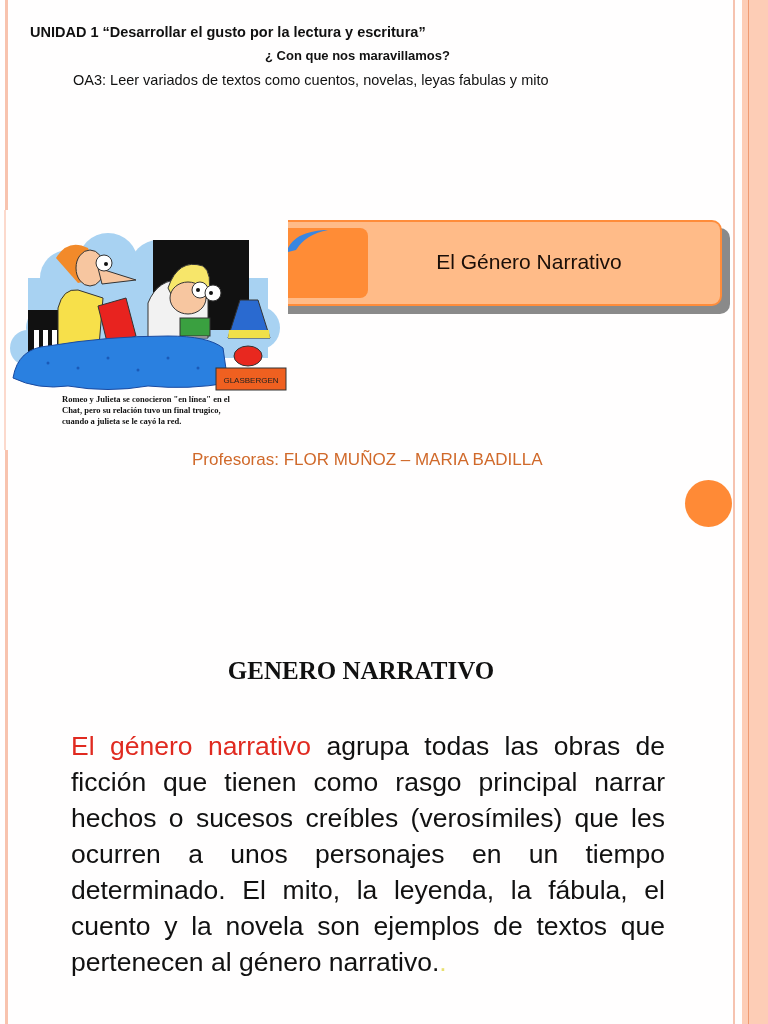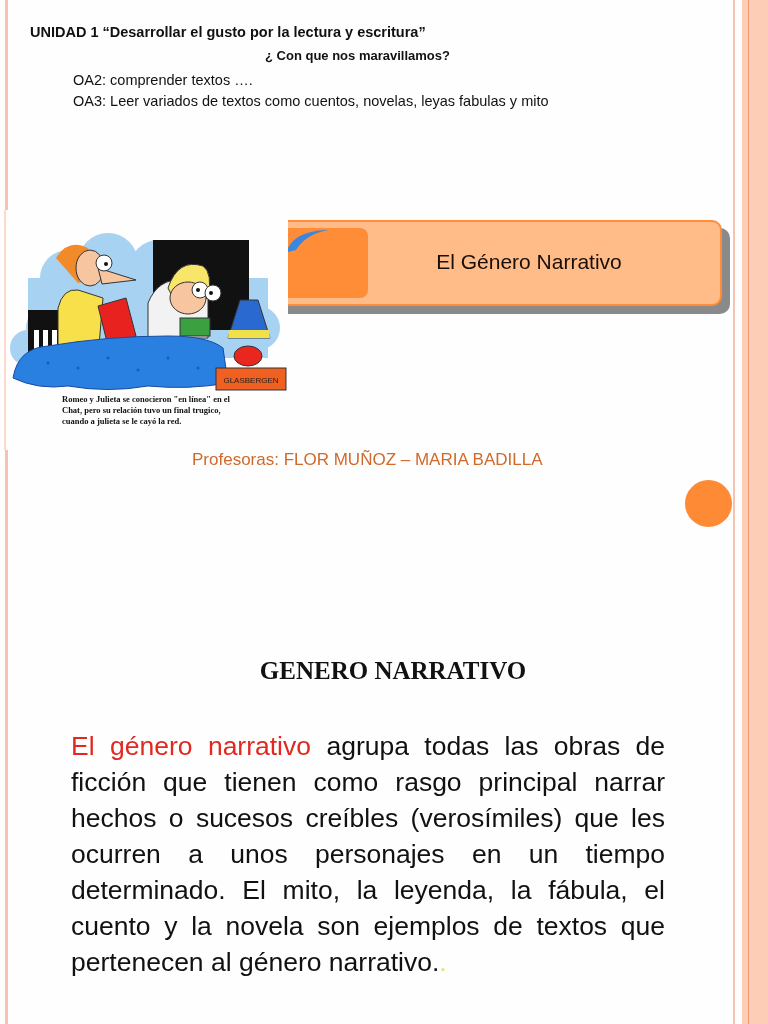--- a/index.html
+++ b/index.html
@@ -28,39 +28,38 @@
     .banner-shadow { position: absolute; left: 288px; top: 228px; width: 442px; height: 86px; background: #8a8a8a; border-radius: 0 10px 10px 0; }
     .banner { position: absolute; left: 288px; top: 220px; width: 434px; height: 86px; background: #ffbb88; border: 2px solid #ff8c3a; border-left: none; border-radius: 0 10px 10px 0; }
     .banner-block { position: absolute; left: 288px; top: 228px; width: 80px; height: 70px; background: #ff8c36; border-radius: 0 8px 8px 0; overflow: hidden; }
     .banner-swoosh { position: absolute; left: 0; top: 0; width: 40px; height: 24px; }
     .banner-title { position: absolute; left: 368px; top: 250px; width: 322px; text-align: center; font-size: 21px; color: #1a0e08; }
 
     .teachers { position: absolute; left: 192px; top: 450px; font-size: 17px; color: #d0692a; white-space: nowrap; }
     .orange-dot { position: absolute; left: 685px; top: 480px; width: 47px; height: 47px; border-radius: 50%; background: #ff8a36; }
 
     
-    .section-title { position: absolute; left: 0; top: 657px; width: 722px; text-align: center; font-family: "Liberation Serif", serif; font-weight: bold; font-size: 25px; color: #111; margin-left: 32px; }
+    .section-title { position: absolute; left: 0; top: 657px; width: 722px; text-align: center; font-family: "Liberation Serif", serif; font-weight: bold; font-size: 25px; color: #111; }
     .body-text { position: absolute; left: 71px; top: 728px; width: 594px; font-size: 26.5px; line-height: 36px; color: #111; text-align: justify; text-align-last: left; }
     .body-text .hl { color: #e02a20; }
     .body-text .dot { color: #e8e070; }
   </style>
 </head>
 <body>
 
 <div class="left-line-a"></div>
 <div class="left-line-b"></div>
 <div class="left-line-c"></div>
 <div class="right-line-thin"></div>
 <div class="right-band"></div>
 <div class="right-band-line"></div>
 
 <div class="unit-title">UNIDAD 1 “Desarrollar el gusto por la lectura y escritura”</div>
 <div class="unit-question">¿ Con que nos maravillamos?</div>
 <div class="oa-list">
-  <div class="oa-item">OA2: comprender textos ….</div>
   <div class="oa-item">OA3: Leer variados de textos como cuentos, novelas, leyas fabulas y mito</div>
 </div>
 
 <div class="cartoon">
   <svg width="280" height="178" viewBox="0 0 280 178">
 
     <g fill="#a8d2f2">
       <circle cx="60" cy="60" r="28"></circle>
         <circle cx="100" cy="45" r="30"></circle>
         <circle cx="150" cy="50" r="28"></circle>

